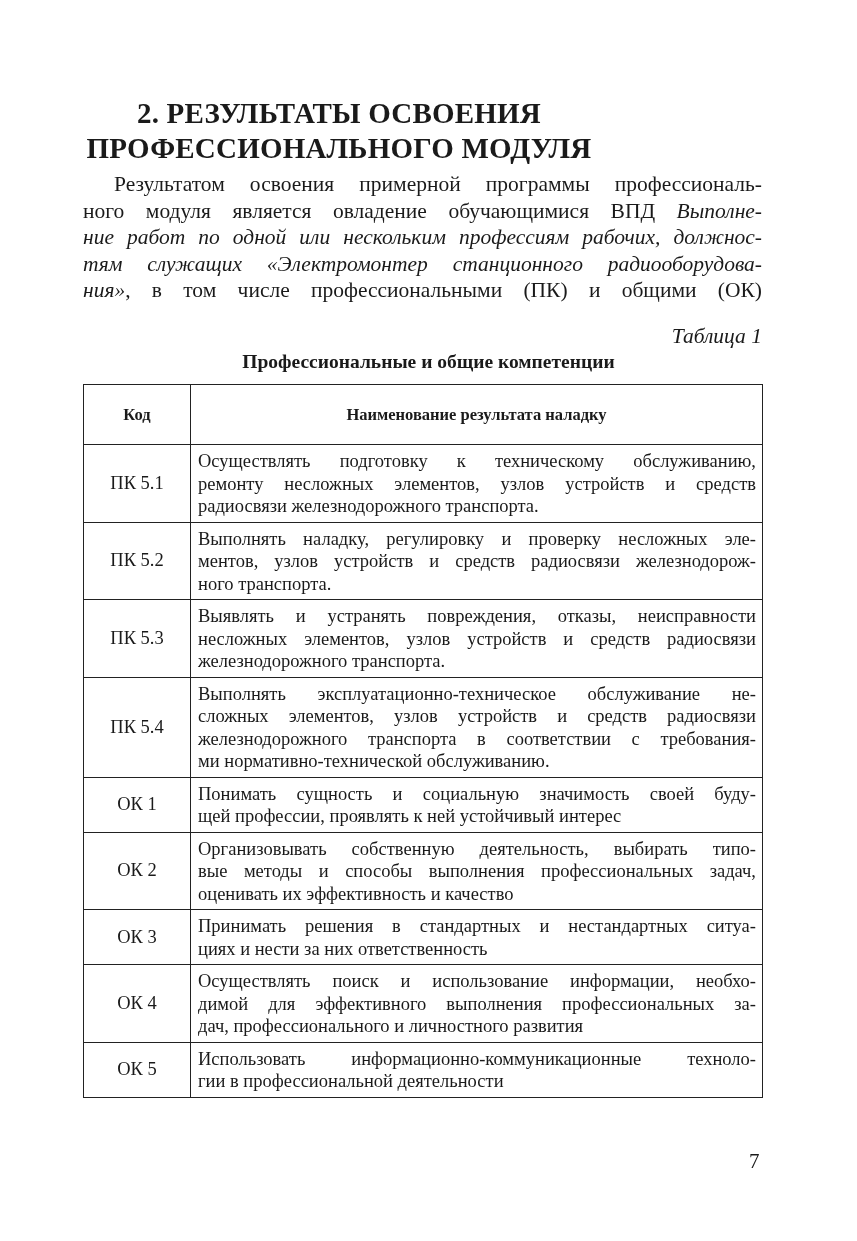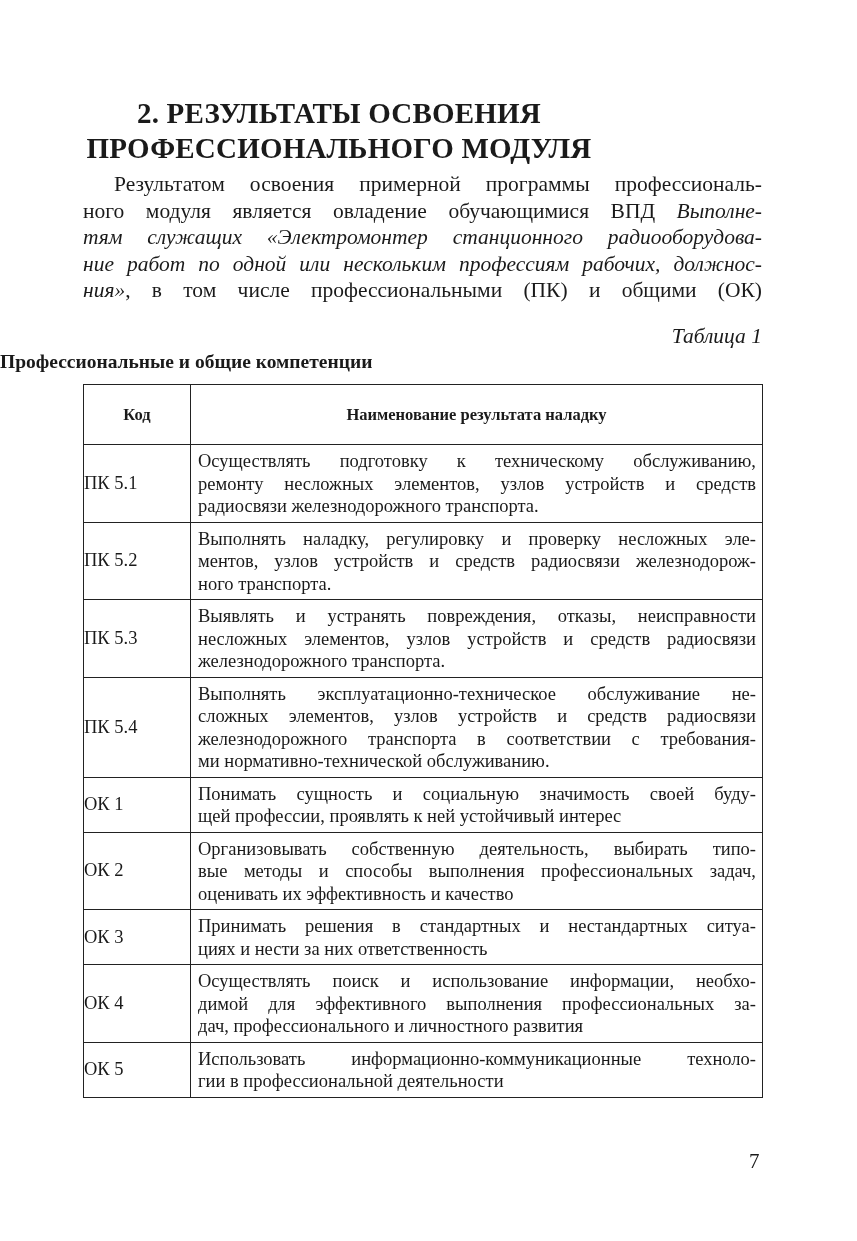--- a/index.html
+++ b/index.html
@@ -7,44 +7,44 @@
          font-family: "Liberation Serif", "DejaVu Serif", serif; color: #1a1a1a; }
   .title { position: absolute; left: 0; width: 678px; top: 96px; text-align: center;
            font-weight: bold; font-size: 29px; line-height: 35px; letter-spacing: 0.2px; }
   .para { position: absolute; left: 83px; width: 679px; top: 171px;
           font-size: 21.5px; line-height: 26.5px; text-align: justify; }
   .para .line { display: block; text-align: justify; text-align-last: justify; white-space: nowrap; }
   .para .line.last { text-align-last: left; }
   .para .indent { padding-left: 31px; }
   .para i { font-style: italic; }
   .tbl-label { position: absolute; right: 95px; top: 324px; font-style: italic; font-size: 21.5px; }
-  .tbl-caption { position: absolute; left: 0; width: 857px; top: 351px; text-align: left;
+  .tbl-caption { position: absolute; left: 0; width: 857px; top: 351px; text-align: center;
                  font-weight: bold; font-size: 19.5px; }
   table { position: absolute; left: 83px; top: 384px; width: 680px; border-collapse: collapse; }
   td, th { border: 1.3px solid #222; padding: 0; }
   th { font-size: 16.5px; font-weight: bold; height: 59px; }
-  td.code { width: 106px; text-align: left; font-size: 18.5px; vertical-align: middle; margin-top: 24px; }
+  td.code { width: 106px; text-align: center; font-size: 18.5px; vertical-align: middle; margin-top: 24px; }
   td.desc { font-size: 18.5px; line-height: 22.5px; padding: 5px 6px 4px 7px; }
   td.desc .ln { display: block; text-align: justify; text-align-last: justify; white-space: nowrap; }
   td.desc .ln.last { text-align-last: left; }
   .page-num { position: absolute; left: 749px; top: 1149px; font-size: 21px; }
 </style>
 </head>
 <body>
 
 <div class="title">
   <div>2. РЕЗУЛЬТАТЫ ОСВОЕНИЯ</div>
   <div>ПРОФЕССИОНАЛЬНОГО МОДУЛЯ</div>
 </div>
 
 <div class="para">
   <span class="line indent">Результатом освоения примерной программы профессиональ-</span>
   <span class="line"><span>ного модуля является овладение обучающимися ВПД </span><i>Выполне-</i></span>
+  <span class="line"><i>ние работ по одной или нескольким профессиям рабочих, должнос-</i></span>
   <span class="line"><i>тям служащих «Электромонтер станционного радиооборудова-</i></span>
-  <span class="line"><i>ние работ по одной или нескольким профессиям рабочих, должнос-</i></span>
   <span class="line"><i>ния»</i><span>, в том числе профессиональными (ПК) и общими (ОК)</span></span>
 </div>
 
 <div class="tbl-label">Таблица 1</div>
 <div class="tbl-caption">Профессиональные и общие компетенции</div>
 
 <table>
   <thead>
     <tr>
       <th class="code-h" style="width:106px">Код</th>

